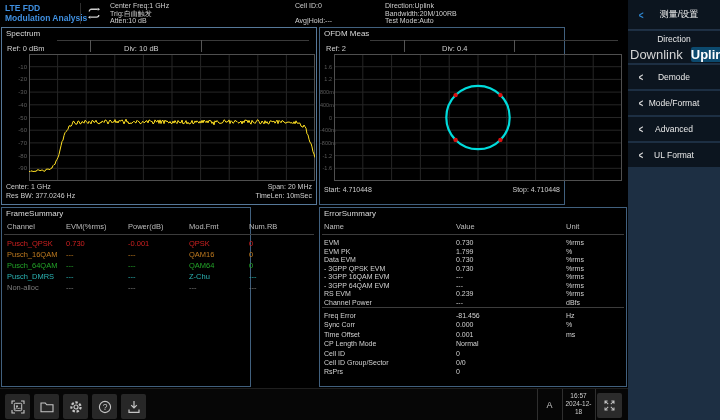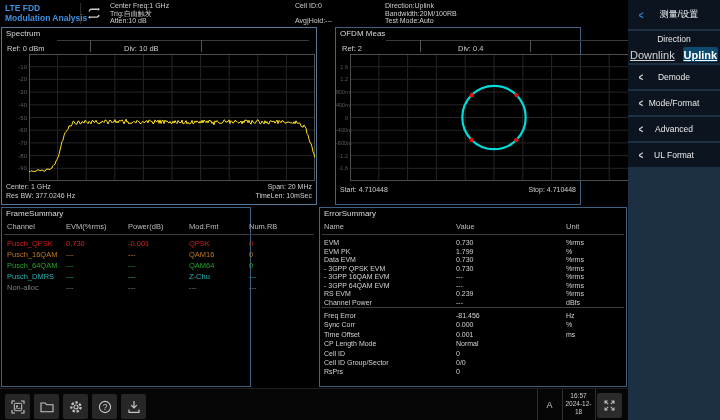--- a/index.html
+++ b/index.html
@@ -33,21 +33,21 @@
   .er-row{position:absolute;left:0;width:100%;font-size:7px;color:#d2d2d2;white-space:nowrap;}
   .ec0{position:absolute;left:4px;} .ec1{position:absolute;left:136px;} .ec2{position:absolute;left:246px;}
   
   #sidebar{position:absolute;left:628px;top:0;width:92px;height:420px;background:#1d2f43;}
   .side-block{position:absolute;left:0;width:92px;background:#0c151f;}
   .side-item{display:flex;align-items:center;justify-content:center;color:#eaeaea;font-size:8.5px;}
   .chev-left{position:absolute;left:10px;top:50%;transform:translateY(-50%) scaleX(0.75);font-weight:bold;color:#dfdfdf;font-size:10px;}
   .chev-left.blue{color:#2e86d0;font-size:11px;}
   .dir-label{position:absolute;top:3px;width:100%;text-align:center;color:#e8e8e8;font-size:8.5px;}
   .toggle{position:absolute;left:2px;top:16px;width:88px;height:15px;display:flex;}
-  .tog{flex:1;display:flex;align-items:center;justify-content:center;font-size:11px;color:#d5d5d5;text-decoration:underline;}
+  .tog{flex:1;display:flex;align-items:center;justify-content:center;font-size:13px;color:#d5d5d5;}
   .tog.active{background:#0c4a6e;color:#fff;border-radius:2px;font-weight:bold;margin-left:8px;}
   
   #bottombar{position:absolute;left:0;top:388px;width:628px;height:32px;background:#060606;border-top:1px solid #1f1f1f;box-sizing:border-box;}
   .tool-btn{position:absolute;top:5px;width:25px;height:25px;background:#272727;border-radius:2px;display:flex;align-items:center;justify-content:center;}
   .vsep{position:absolute;top:0;width:1px;height:32px;background:#2e2e2e;}
   .clockbox{position:absolute;left:562px;top:3px;width:33px;text-align:center;color:#cfcfcf;font-size:6.5px;line-height:8px;}
   .im-ind{position:absolute;left:537px;top:0;width:25px;height:32px;display:flex;align-items:center;justify-content:center;color:#c0c0c0;font-size:9px;}
   .expand-btn{position:absolute;left:597px;top:4px;width:25px;height:25px;background:#2b2b2b;border-radius:2px;display:flex;align-items:center;justify-content:center;}
   svg{display:block;}
 </style>
@@ -132,21 +132,21 @@
     <div class="pfoot" style="left:4px;top:155px;">
       <div>Center: 1 GHz</div>
       <div>Res BW: 377.0246 Hz</div>
     </div>
     <div class="pfoot right" style="right:4px;top:155px;">
       <div>Span: 20 MHz</div>
       <div>TimeLen: 10mSec</div>
     </div>
   </div>
 
-  <div class="panel" style="left:319px;top:27px;width:246px;height:178px;margin-left:16px;">
+  <div class="panel" style="left:319px;top:27px;width:246px;height:178px;">
     <div class="ptitle">OFDM Meas</div>
     <div class="scalebar" style="left:50px;top:12px;width:248px;"></div>
     <div class="scaletick" style="left:84px;top:12px;height:12px;"></div>
     <div class="scaletick" style="left:194px;top:12px;height:12px;"></div>
     <div class="refdiv" style="left:6px;top:16px;">Ref: 2</div>
     <div class="refdiv" style="left:122px;top:16px;">Div: 0.4</div>
     <div id="ofdm-ticks">
         <div class="ytick small" style="left: 0px; top: 35.7px;">1.6</div>
         <div class="ytick small" style="left: 0px; top: 48.4px;">1.2</div>
         <div class="ytick small" style="left: 0px; top: 61.1px;">800m</div>

